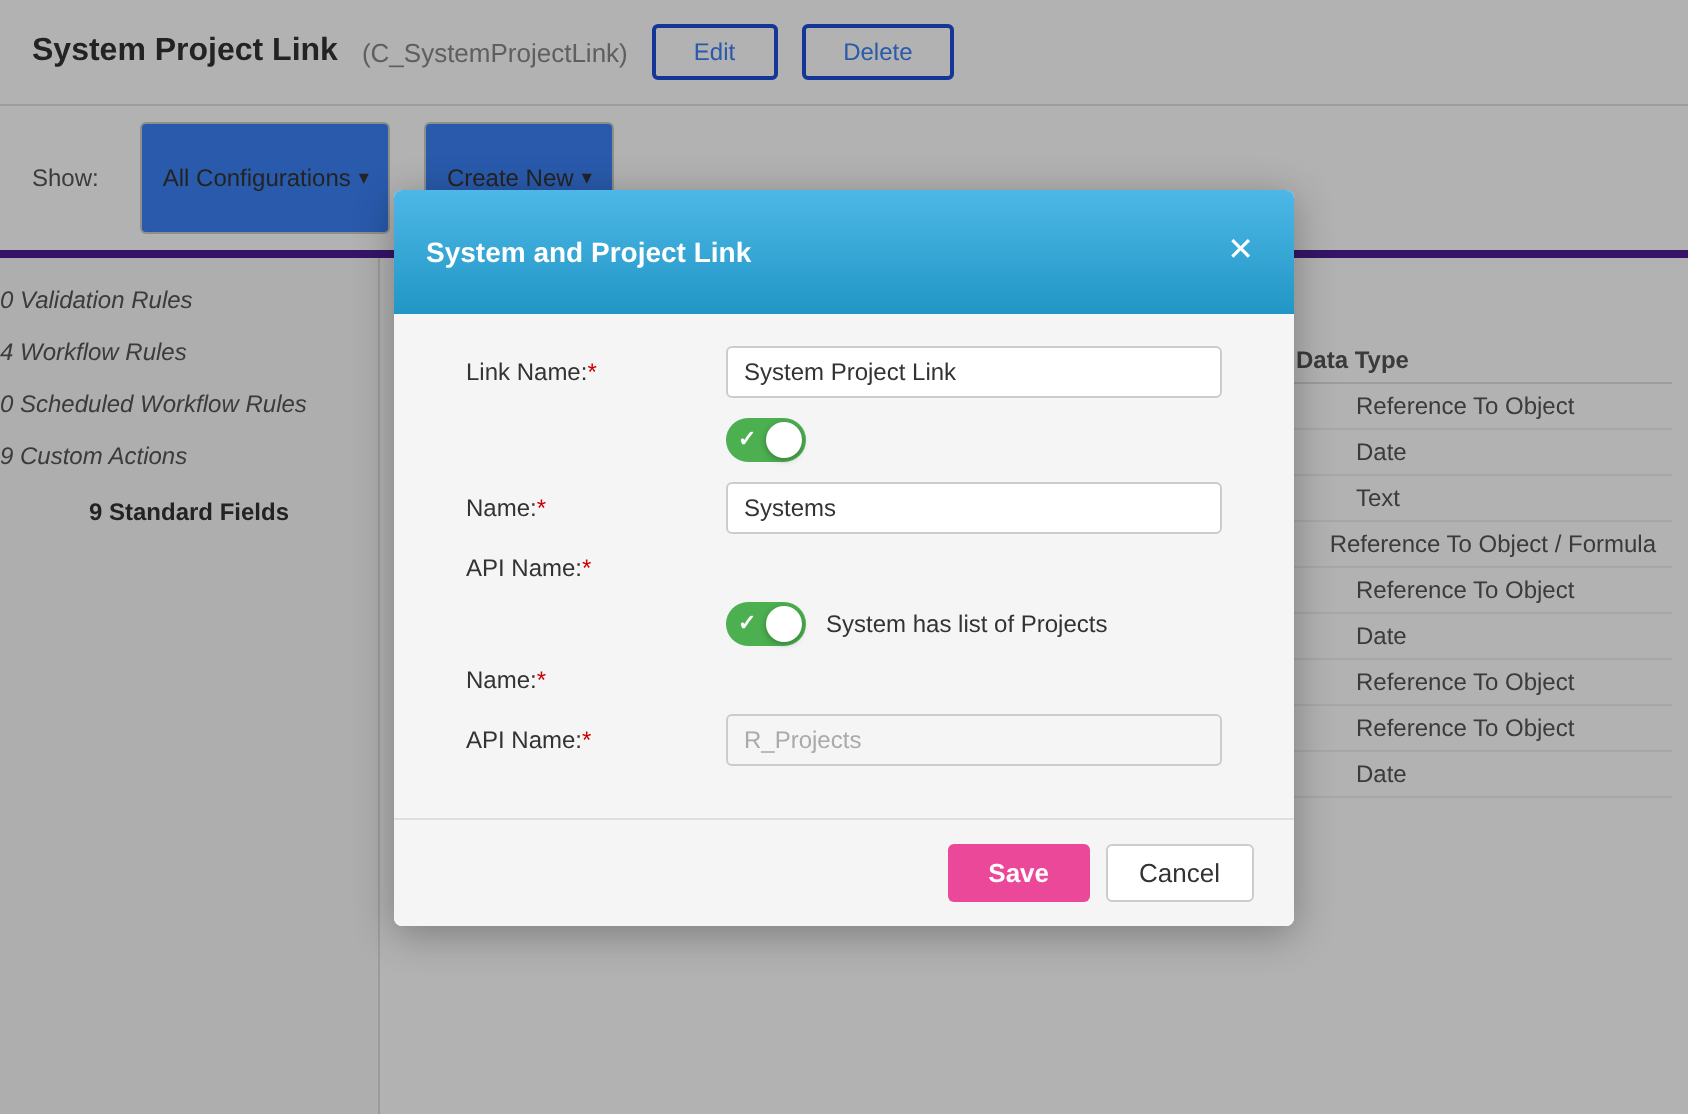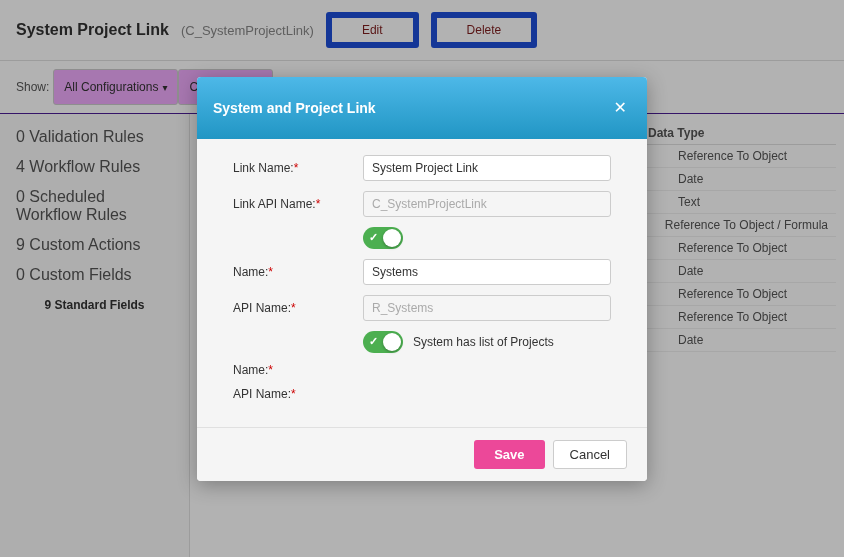--- a/index.html
+++ b/index.html
@@ -34,47 +34,47 @@
       font-weight: bold;
       color: #333;
     }
 
     .page-title-sub {
       font-size: 13px;
       color: #888;
     }
 
     .btn {
-      padding: 5px 30px;
-      border: 6px solid #1d4ed8;
+      padding: 5px 19px;
+      border: 2px solid #1d4ed8;
       background: #fff;
       border-radius: 3px;
       cursor: pointer;
       font-size: 12px;
-      color: #7f1d1d;
+      color: #3b82f6;
     }
 
     .toolbar {
       padding: 8px 16px;
       display: flex;
       align-items: center;
-      gap: 0;
-      border-bottom: 1px solid #4c1d95;
+      gap: 17px;
+      border-bottom: 4px solid #4c1d95;
     }
 
     .show-label {
       font-size: 12px;
       color: #555;
       margin-right: 4px;
     }
 
     .select-btn {
-      padding: 10px 10px;
+      padding: 20px 10px;
       border: 1px solid #ccc;
-      background: #f0abfc;
+      background: #3b82f6;
       border-radius: 3px;
       cursor: pointer;
       font-size: 12px;
       color: #333;
       display: flex;
       align-items: center;
       gap: 4px;
     }
 
     .select-btn::after {
@@ -89,24 +89,25 @@
     }
 
     .sidebar {
       width: 190px;
       padding: 8px 0;
       border-right: 1px solid #e0e0e0;
       background: #fafafa;
     }
 
     .sidebar-item {
-      padding: 6px 16px;
-      font-size: 16px;
+      padding: 6px 0;
+      font-size: 12px;
       color: #555;
       cursor: pointer;
+      font-style: italic;
     }
 
     .sidebar-section {
       font-weight: bold;
       color: #333;
       padding: 8px 16px 4px;
       font-size: 12px;
       text-align: center;
     }
 
@@ -118,21 +119,21 @@
 
     .table-header {
       display: flex;
       border-bottom: 1px solid #e0e0e0;
       padding: 4px 8px;
       font-size: 12px;
       font-weight: bold;
       color: #555;
     }
 
-    .table-header span { min-width: 120px; }
+    .table-header span { min-width: 120px; margin-top: 32px; }
 
     .table-row {
       display: flex;
       border-bottom: 1px solid #f0f0f0;
       padding: 4px 8px;
       font-size: 12px;
     }
 
     .table-row .action { min-width: 60px; }
     .table-row .label { min-width: 120px; color: #0070d2; }
@@ -319,21 +320,20 @@
     <button class="select-btn">Create New</button>
   </div>
 
   <div class="content-area">
 
     <div class="sidebar">
       <div class="sidebar-item">0 Validation Rules</div>
       <div class="sidebar-item">4 Workflow Rules</div>
       <div class="sidebar-item">0 Scheduled Workflow Rules</div>
       <div class="sidebar-item">9 Custom Actions</div>
-      <div class="sidebar-item">0 Custom Fields</div>
       <div class="sidebar-section">9 Standard Fields</div>
     </div>
 
     <div class="main-content">
       <div class="table-header">
         <span style="min-width:60px">Action</span>
         <span style="min-width:120px">Label</span>
         <span style="flex:1"></span>
         <span style="min-width:180px">Data Type</span>
       </div>
@@ -404,26 +404,20 @@
 
       <div class="modal-body">
 
         <div class="form-row">
           <label class="form-label">
             <span>Link Name:</span><span class="required">*</span>
           </label>
           <input class="form-input" type="text" value="System Project Link" style="">
         </div>
 
-        <div class="form-row">
-          <label class="form-label">
-            <span>Link API Name:</span><span class="required">*</span>
-          </label>
-          <input class="form-input disabled" type="text" placeholder="C_SystemProjectLink" readonly="" style="">
-        </div>
 
         <div class="toggle-row">
           <div class="toggle-spacer"></div>
           <div class="toggle">
             <div class="toggle-track green">
               <span class="toggle-check">✓</span>
               <div class="toggle-thumb"></div>
             </div>
           </div>
         </div>
@@ -432,21 +426,20 @@
           <label class="form-label">
             <span>Name:</span><span class="required">*</span>
           </label>
           <input class="form-input" type="text" value="Systems" style="">
         </div>
 
         <div class="form-row">
           <label class="form-label">
             <span>API Name:</span><span class="required">*</span>
           </label>
-          <input class="form-input disabled" type="text" placeholder="R_Systems" readonly="" style="">
         </div>
 
         <div class="toggle-row">
           <div class="toggle-spacer"></div>
           <div class="toggle">
             <div class="toggle-track green">
               <span class="toggle-check">✓</span>
               <div class="toggle-thumb"></div>
             </div>
           </div>
@@ -456,20 +449,21 @@
         <div class="form-row">
           <label class="form-label">
             <span>Name:</span><span class="required">*</span>
           </label>
         </div>
 
         <div class="form-row">
           <label class="form-label">
             <span>API Name:</span><span class="required">*</span>
           </label>
+          <input class="form-input disabled" type="text" placeholder="R_Projects" readonly="" style="">
         </div>
 
       </div>
 
       <div class="modal-footer">
         <button class="btn-save">Save</button>
         <button class="btn-cancel">Cancel</button>
       </div>
     </div>
   </div>

